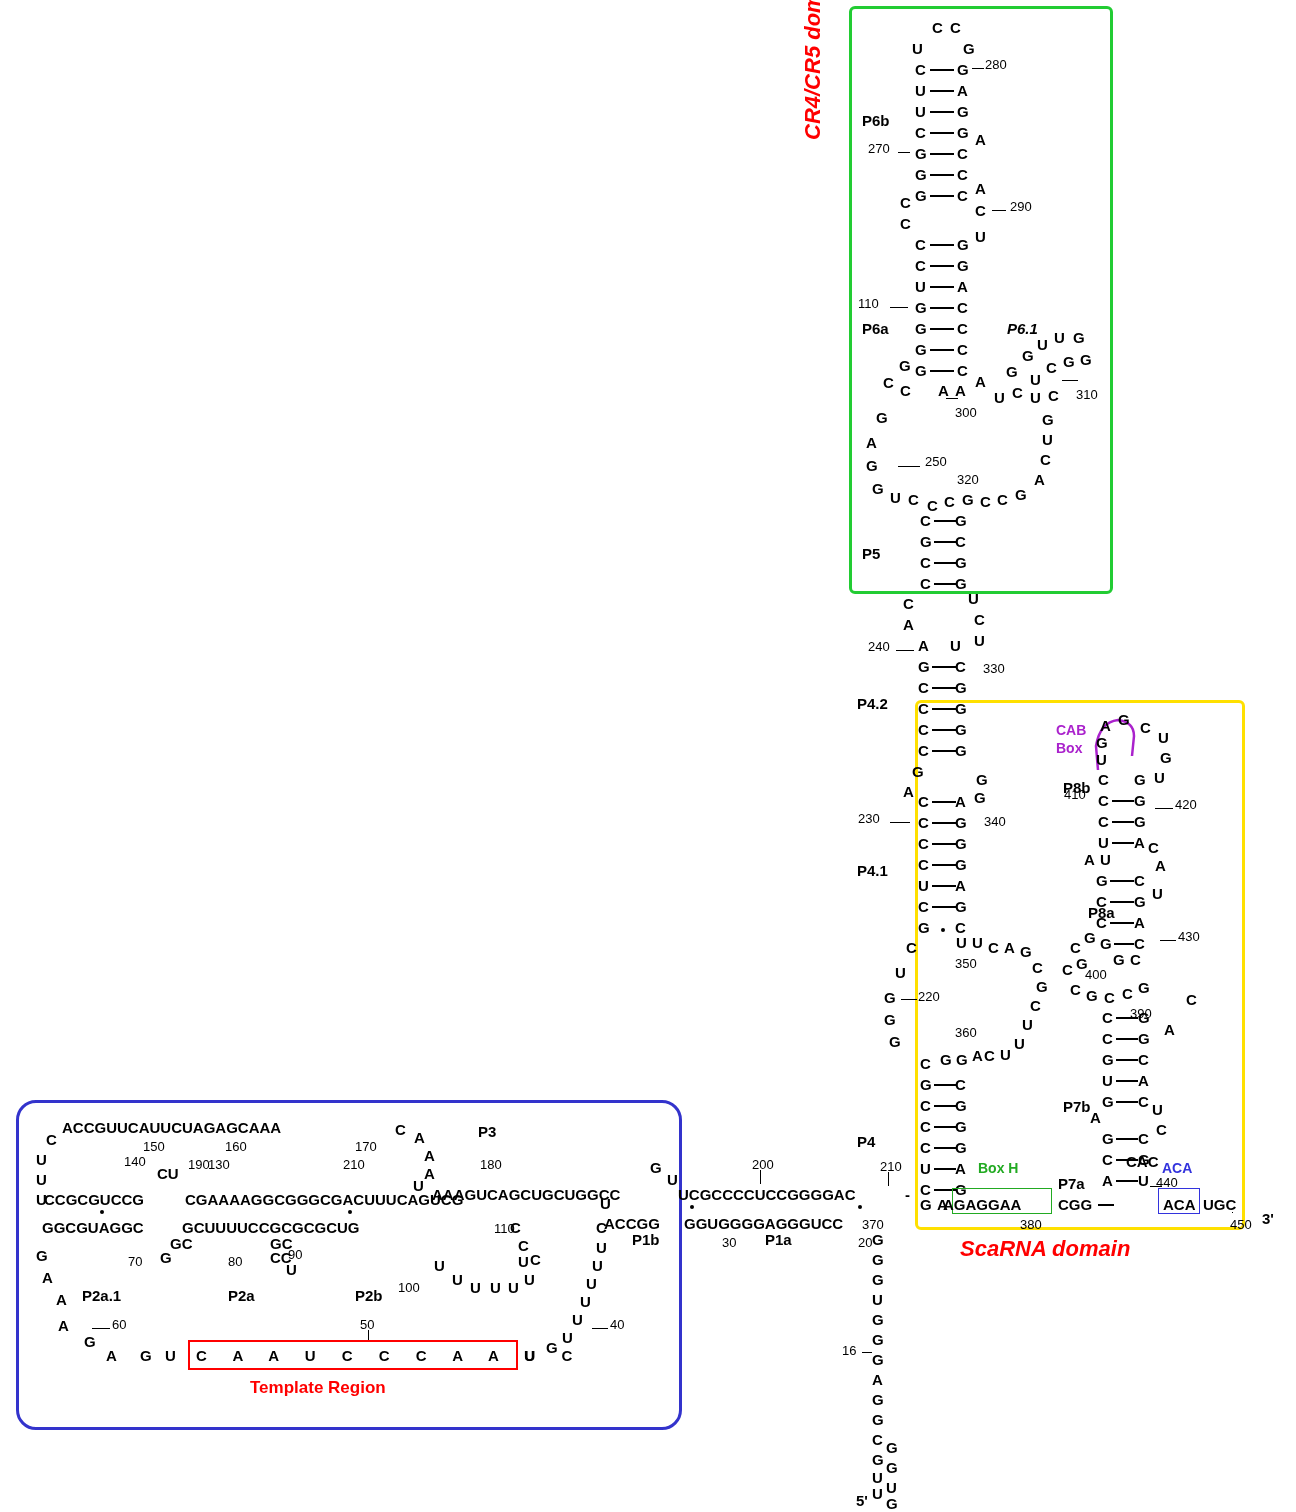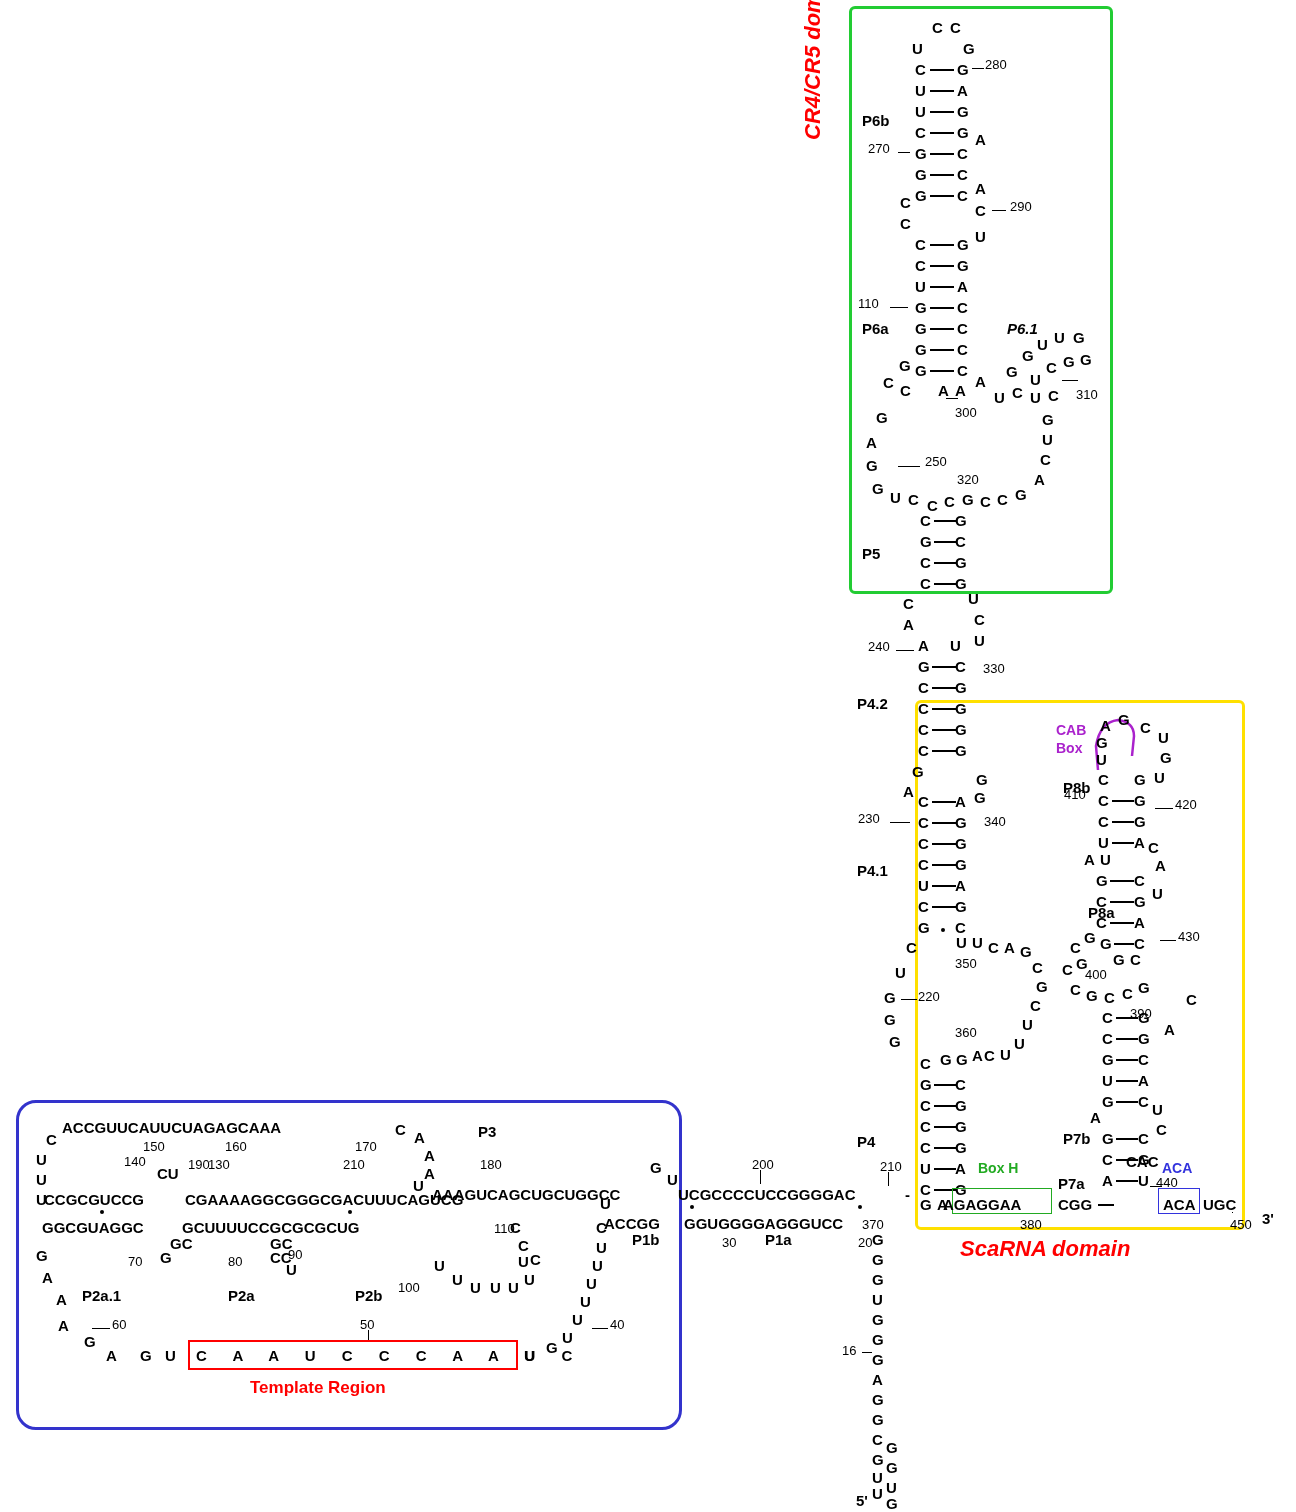--- a/index.html
+++ b/index.html
@@ -45,21 +45,21 @@
   <div class="lbl" style="left:857px;top:863px;">P4.1</div>
   <div class="lbl" style="left:857px;top:1134px;">P4</div>
   <div class="lbl" style="left:478px;top:1124px;">P3</div>
   <div class="lbl" style="left:632px;top:1232px;">P1b</div>
   <div class="lbl" style="left:765px;top:1232px;">P1a</div>
   <div class="lbl" style="left:82px;top:1288px;">P2a.1</div>
   <div class="lbl" style="left:228px;top:1288px;">P2a</div>
   <div class="lbl" style="left:355px;top:1288px;">P2b</div>
   <div class="lbl" style="left:1063px;top:780px;">P8b</div>
   <div class="lbl" style="left:1088px;top:905px;">P8a</div>
-  <div class="lbl" style="left:1063px;top:1131px;">P7b</div>
+  <div class="lbl" style="left:1063px;top:1099px;">P7b</div>
   <div class="lbl" style="left:1058px;top:1176px;">P7a</div>
 
   <div class="nt" style="left:932px;top:20px;">C</div>
   <div class="nt" style="left:950px;top:20px;">C</div>
   <div class="nt" style="left:912px;top:41px;">U</div>
   <div class="nt" style="left:963px;top:41px;">G</div>
   <div class="nt" style="left:915px;top:62px;">C</div>
   <div class="nt" style="left:957px;top:62px;">G</div>
   <div class="bond" style="left:930px;top:69px;width:24px;"></div>
   <div class="num" style="left:985px;top:58px;">280</div>

